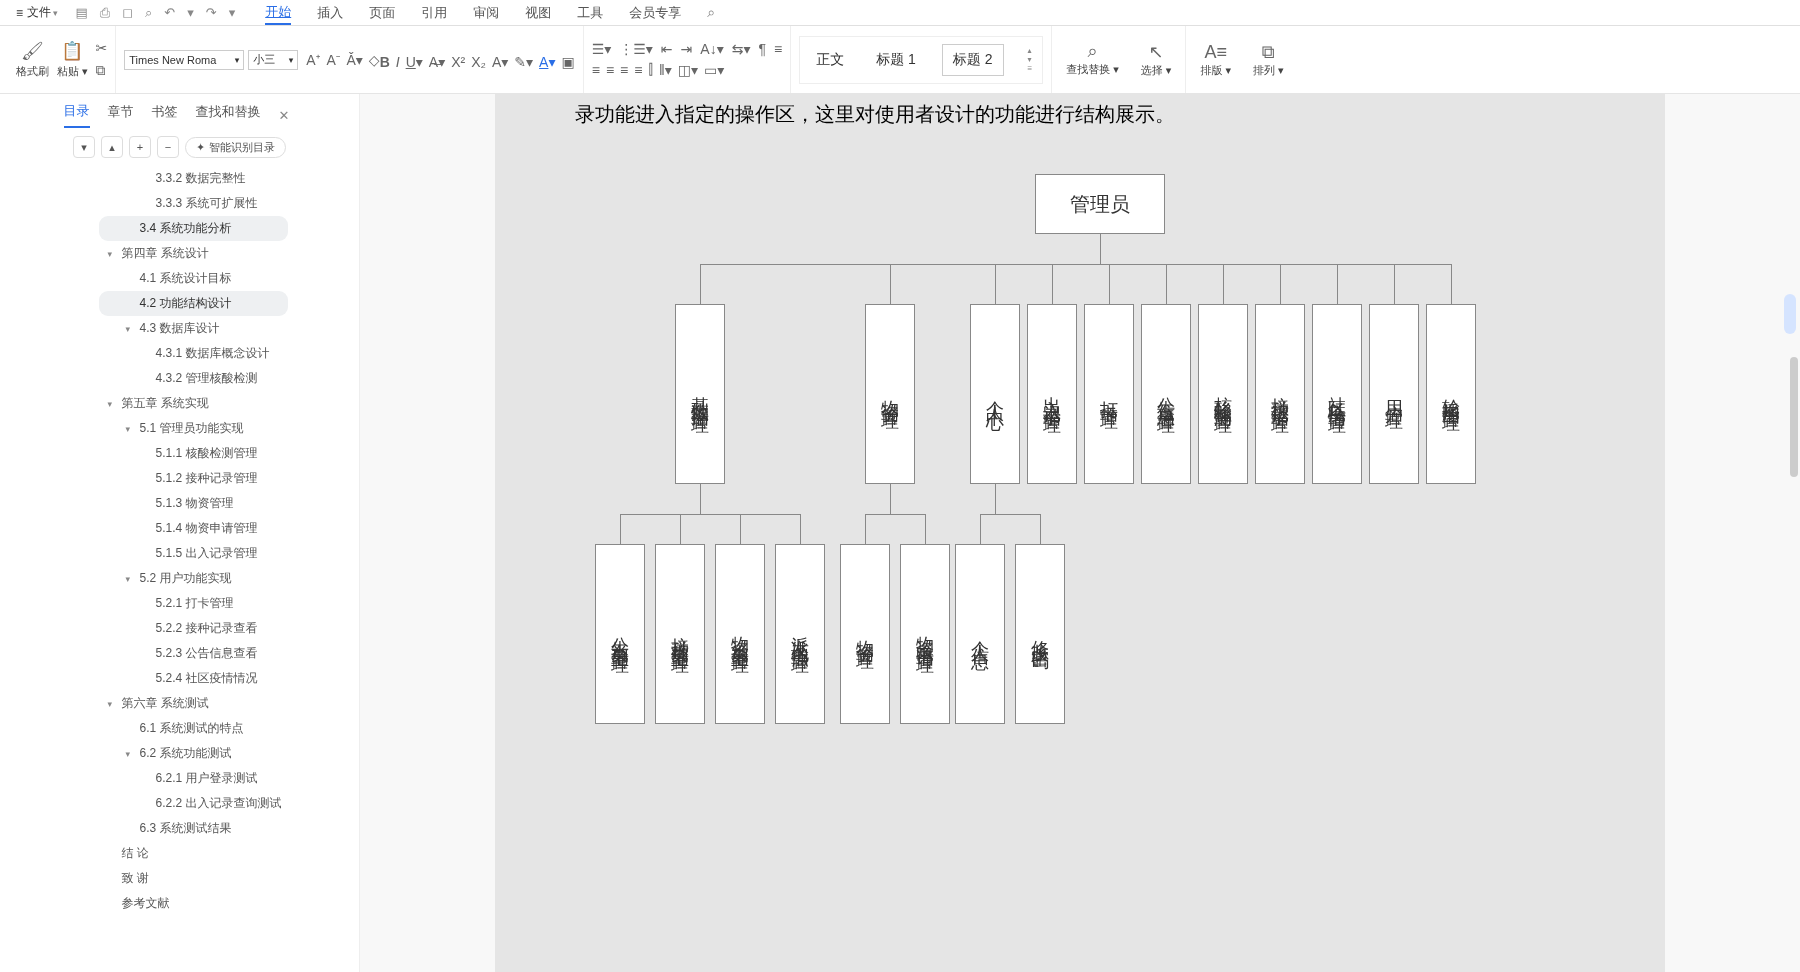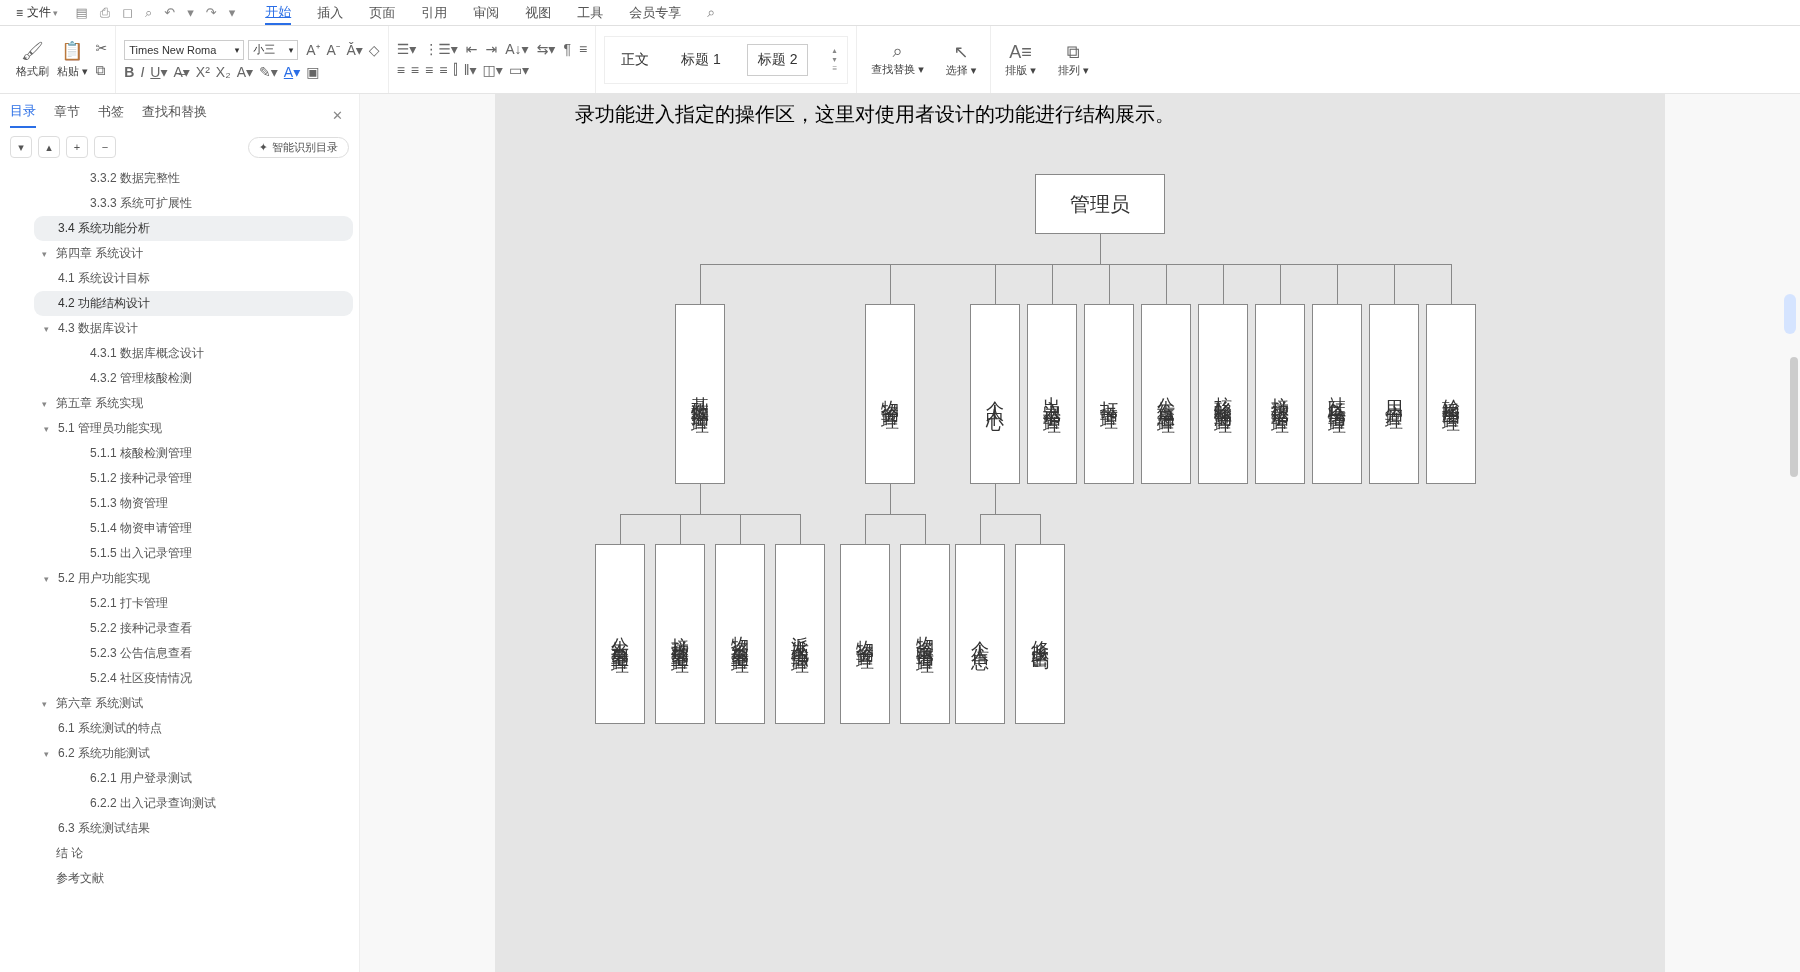--- a/index.html
+++ b/index.html
@@ -29,32 +29,32 @@
 .row2 { display: flex; gap: 6px; margin-top: 4px; align-items: center; }
 .style-gallery { display: flex; align-items: center; gap: 20px; border: 1px solid #eee; padding: 4px 10px; height: 48px; }
 .style-item { font-size: 14px; padding: 2px 6px; }
 .style-item.boxed { border: 1px solid #ccc; padding: 6px 10px; }
 .gallery-ctrl { display: flex; flex-direction: column; font-size: 8px; color: #888; margin-left: 4px; }
 .vtool { display: flex; flex-direction: column; align-items: center; font-size: 11px; color: #444; padding: 0 6px; }
 .vtool .ico { font-size: 18px; color: #666; }
 
 
 .main { display: flex; height: calc(972px - 26px - 68px); }
-.sidebar { width: 360px; border-right: 1px solid #eee; display: flex; flex-direction: column; }
+.sidebar { width: 360px; border-right: 1px solid #eee; display: flex; flex-direction: column; align-items: center; }
 .sb-tabs { display: flex; gap: 18px; padding: 8px 10px 0 10px; font-size: 13px; align-items: center; }
 .sb-tabs .sbt { color: #555; padding-bottom: 6px; }
 .sb-tabs .sbt.active { color: #2a6ee6; border-bottom: 2px solid #2a6ee6; }
 .sb-tabs .sbclose { margin-left: auto; color: #888; margin-right: 6px; }
 .sb-tools { display: flex; align-items: center; padding: 8px 10px; gap: 6px; }
 .sb-chip { width: 22px; height: 22px; border: 1px solid #ddd; border-radius: 4px; display: flex; align-items: center; justify-content: center; font-size: 11px; color: #555; }
 .sb-smart { margin-left: auto; border: 1px solid #ddd; border-radius: 12px; padding: 2px 10px; font-size: 11px; color: #555; display: flex; align-items: center; gap: 4px; }
 .toc { flex: 1; overflow: auto; padding: 0 6px 10px 6px; }
 .toc-item { padding: 4px 6px; font-size: 12px; color: #555; white-space: nowrap; overflow: hidden; text-overflow: ellipsis; border-radius: 2px; margin-left: 28px; }
 .toc-item.l1 { padding-left: 22px; }
-.toc-item.l2 { padding-left: 24px; border-radius: 9px; }
+.toc-item.l2 { padding-left: 40px; border-radius: 9px; }
 .toc-item.l3 { padding-left: 56px; }
 .toc-item.sel { background: #eef0f2; color: #333; }
 .toc-item .caret { display:inline-block; width: 10px; color: #888; font-size: 9px; margin-left: -14px; margin-right: 4px; }
 
 
 .doc-area { flex: 1; overflow: hidden; position: relative; background: #f8f8f8; display: flex; justify-content: center; }
 .page { width: 1170px; background: #e5e5e5; padding: 0 80px; font-family: "SimSun", serif; }
 .para { font-size: 20px; line-height: 2.0; color: #000; text-align: justify; }
 .indent { text-indent: 2em; }
 .diagram { position: relative; margin-top: 40px; height: 560px; }
@@ -109,21 +109,21 @@
       <div class="big-btn">
           <span class="ico">📋</span>
           <span><span>粘贴</span> ▾</span>
         </div>
       <div style="display:flex;flex-direction:column;gap:6px">
         <span class="small-ico">✂</span>
         <span class="small-ico">⧉</span>
       </div>
     </div>
   </div>
-  <div class="rgroup" style="flex-direction:column;align-items:flex-start">
+  <div class="rgroup" style="flex-direction:row;align-items:center">
     <div style="display:flex;align-items:center">
       <div class="font-select">
           <span>Times New Roma</span>
           <span style="font-size:9px">▾</span>
         </div>
       <div class="size-select">
           <span>小三</span>
           <span style="font-size:9px">▾</span>
         </div>
       <span class="small-ico" style="margin-left:8px">A⁺</span>
@@ -246,20 +246,21 @@
         <div class="toc-item l3"><span>5.2.2 接种记录查看</span></div>
         <div class="toc-item l3"><span>5.2.3 公告信息查看</span></div>
         <div class="toc-item l3"><span>5.2.4 社区疫情情况</span></div>
         <div class="toc-item l1"><span class="caret">▾</span><span>第六章 系统测试</span></div>
         <div class="toc-item l2"><span>6.1 系统测试的特点</span></div>
         <div class="toc-item l2"><span class="caret">▾</span><span>6.2 系统功能测试</span></div>
         <div class="toc-item l3"><span>6.2.1 用户登录测试</span></div>
         <div class="toc-item l3"><span>6.2.2 出入记录查询测试</span></div>
         <div class="toc-item l2"><span>6.3 系统测试结果</span></div>
         <div class="toc-item l1"><span>结 论</span></div>
+        <div class="toc-item l1"><span>致 谢</span></div>
         <div class="toc-item l1"><span>参考文献</span></div>
       </div>
   </div>
 
   <div class="doc-area">
     <div class="page">
       <p class="para">录功能进入指定的操作区，这里对使用者设计的功能进行结构展示。</p>
       <div class="diagram" id="diagram">
           <div class="node" style="left: 460px; top: 0px; width: 130px; height: 60px;">
             <div class="htxt">管理员</div>

